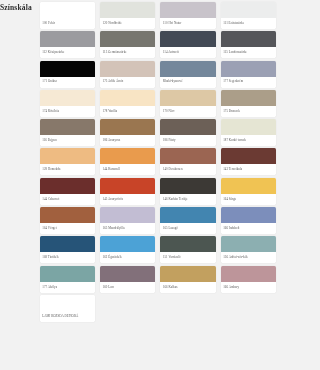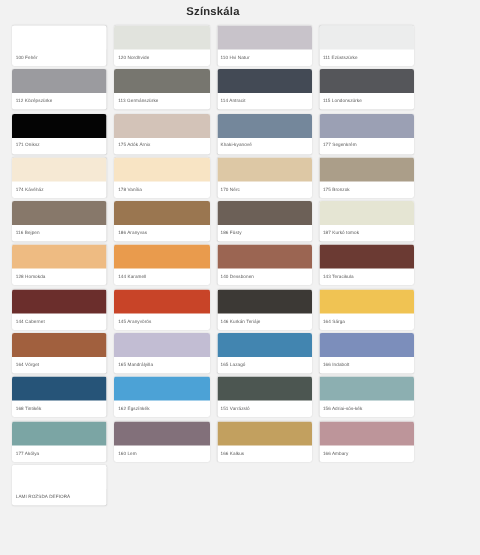--- a/index.html
+++ b/index.html
@@ -16,21 +16,22 @@
     font-family: "Liberation Sans", sans-serif;
     -webkit-font-smoothing: antialiased;
   }
 
   .page {
     width: 284px;
     height: 370px;
     position: relative;
     background: #f2f2f2;
     display: flex;
-    flex-direction: column;
+    flex-direction: row;
+    font-family: Liberation Serif, serif;
   }
 
   
   .title-bar {
     height: 15px;
     display: flex;
     align-items: center;
     justify-content: center;
     flex: none;
   }

